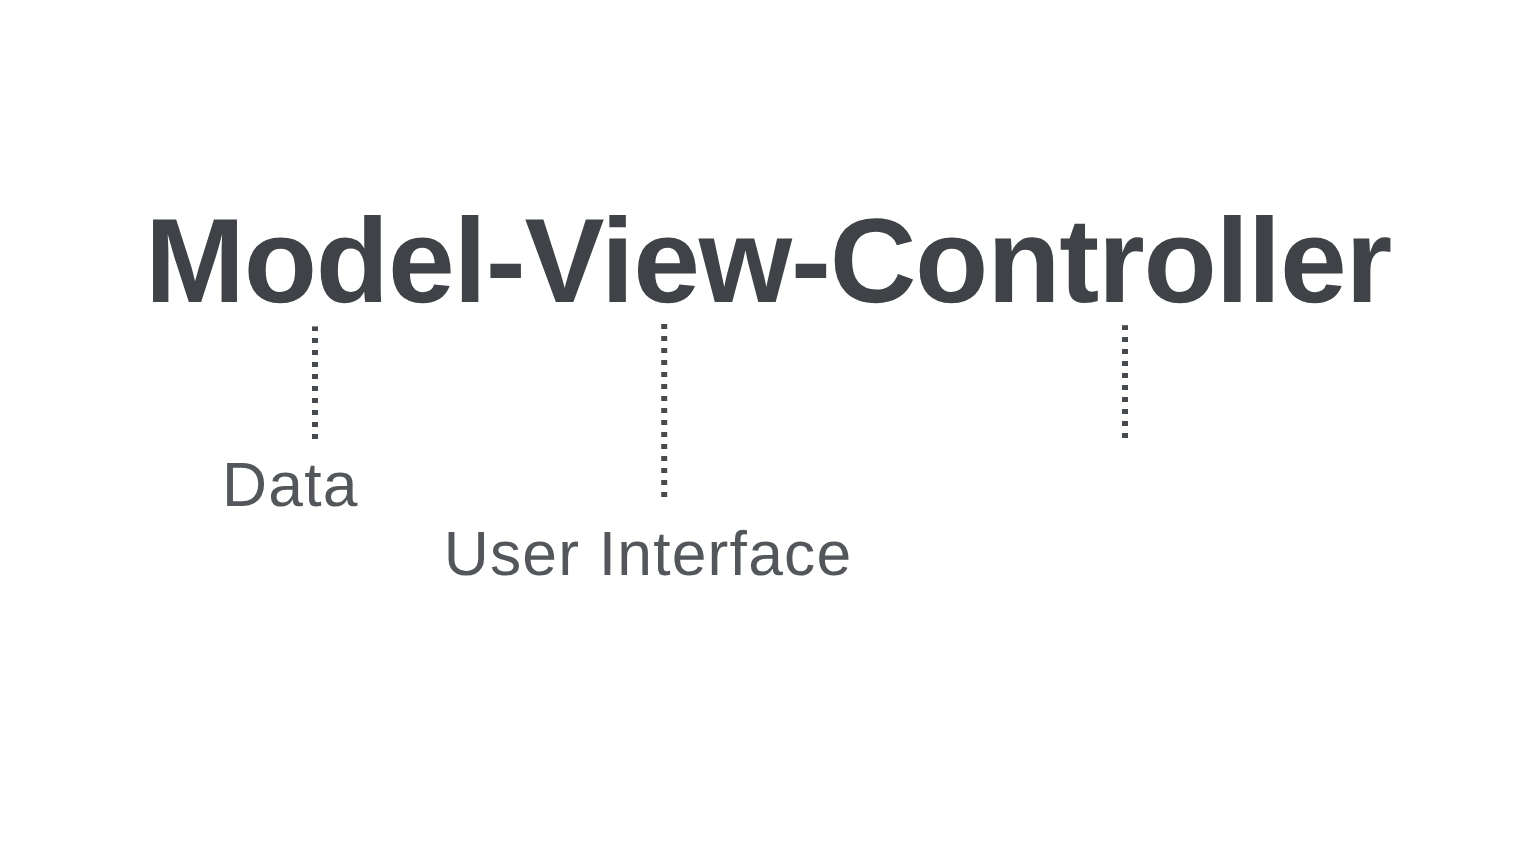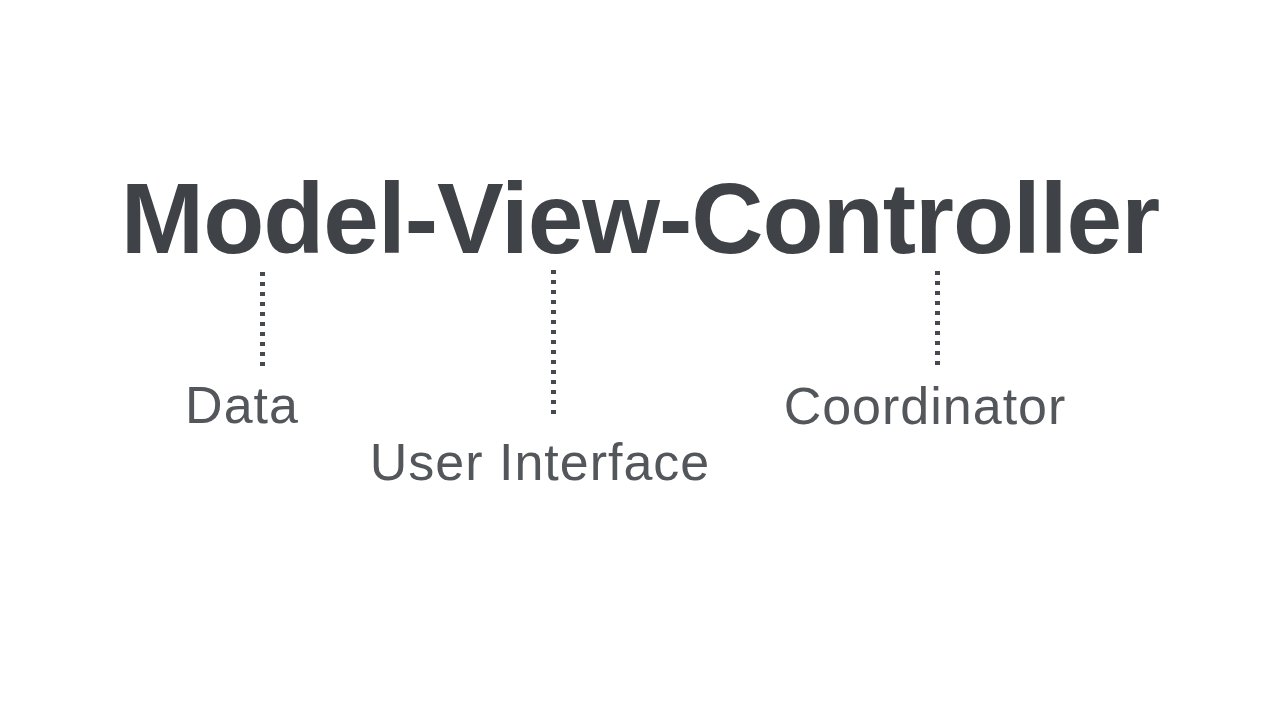--- a/index.html
+++ b/index.html
@@ -73,15 +73,14 @@
 <div class="stage">
 
   <h1 class="title">Model-View-Controller</h1>
 
   <div class="connector model"></div>
   <div class="connector view"></div>
   <div class="connector controller"></div>
 
   <div class="label model">Data</div>
   <div class="label view">User Interface</div>
-  <div class="label controller">Coordinator</div>
 
 </div>
 
 </body></html>

